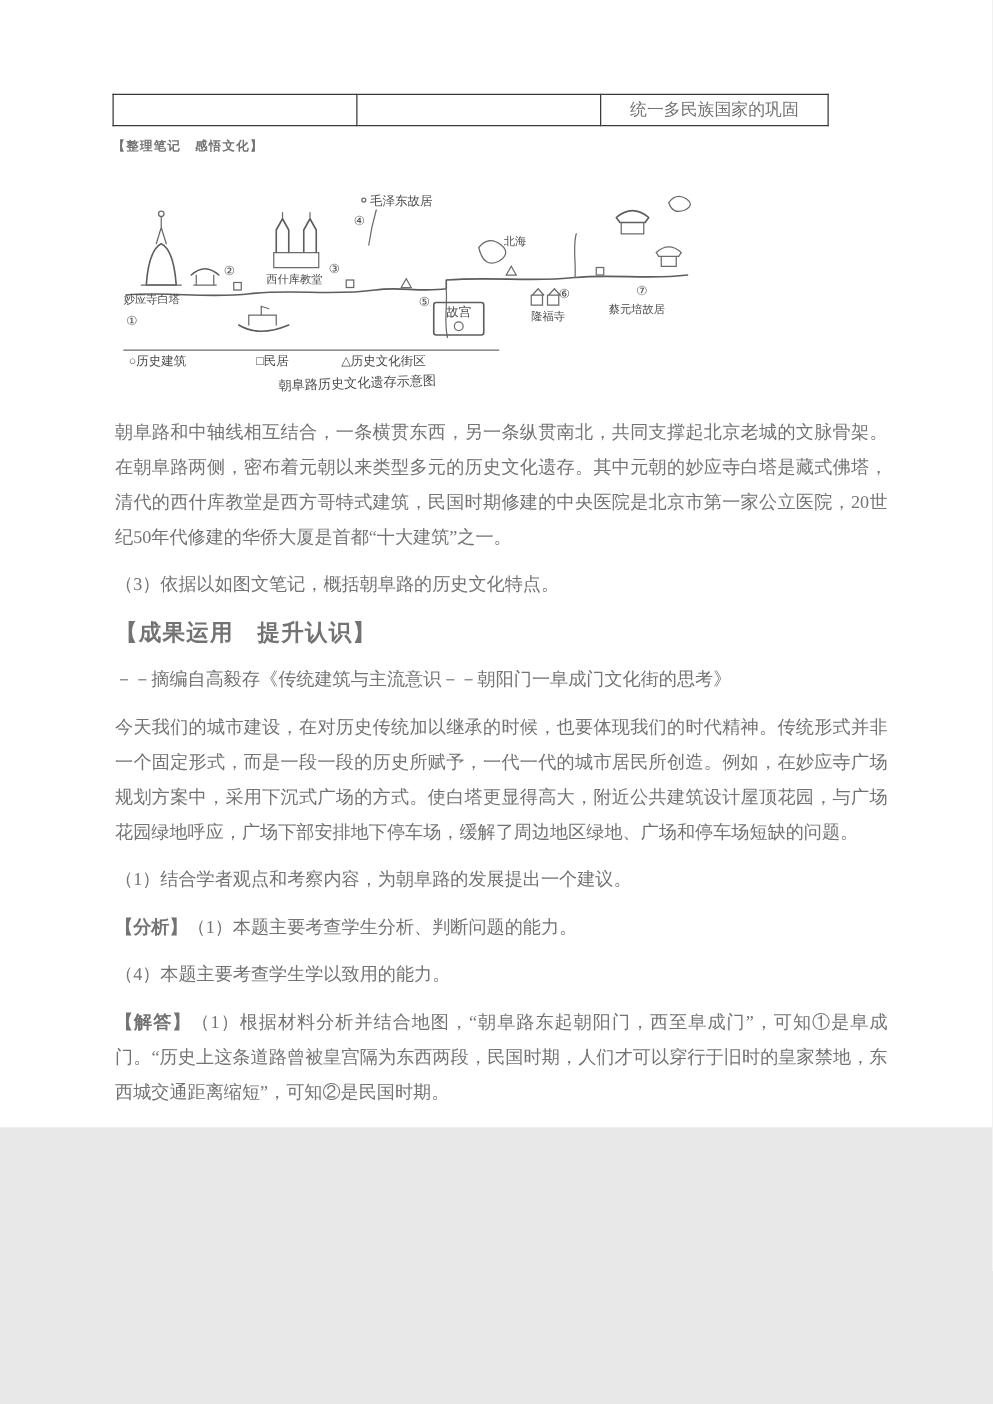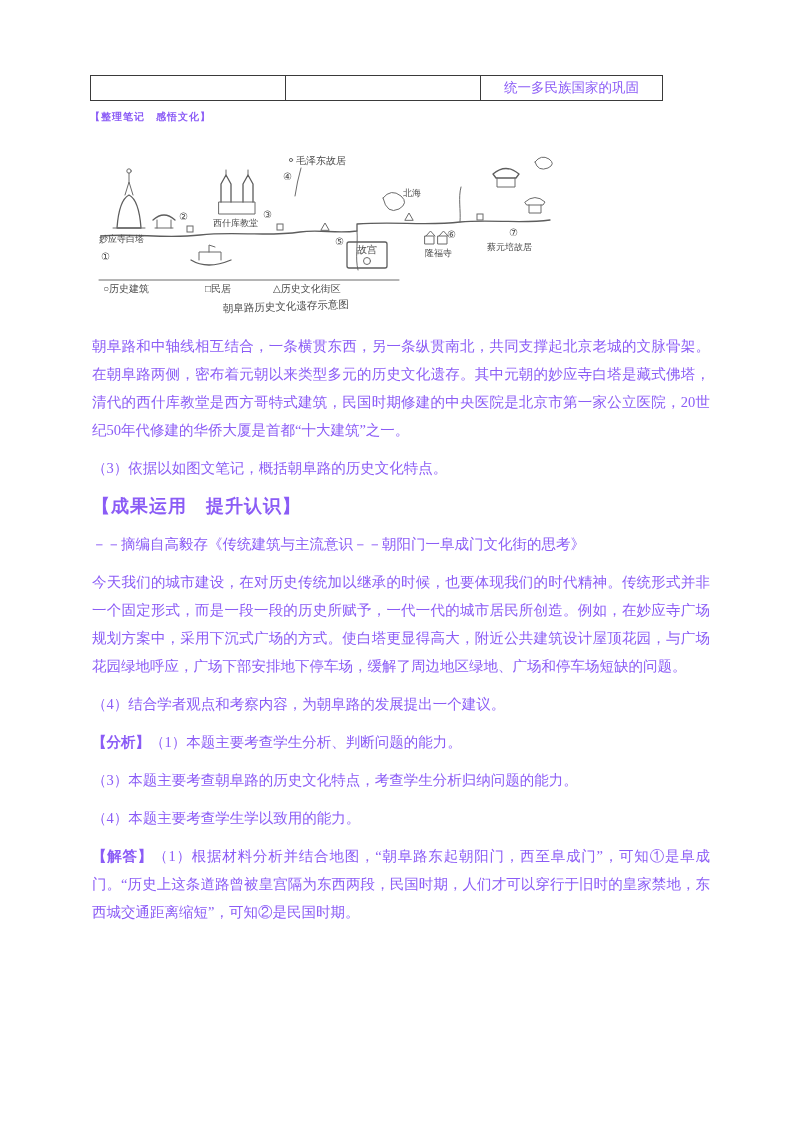--- a/index.html
+++ b/index.html
@@ -1,22 +1,22 @@
 <!DOCTYPE html>
 <html><head>
 <meta charset="utf-8">
 <style>
   html,body{margin:0;padding:0;background:#e8e8e8;}
   .page{
     position:relative;
-    width:794px;height:1123px;
+    width:794px;height:902px;
     margin:0 auto;
     background:#ffffff;
     font-family:"Liberation Serif","DejaVu Serif",serif;
-    color:#8b5cf6;
+    color:#737373;
     font-size:14.5px;
     overflow:hidden;
   }
   
   .frag-table{
     position:absolute;top:75px;left:90px;
     border-collapse:collapse;table-layout:fixed;width:572px;
   }
   .frag-table td{
     border:1px solid #3a3a3a;
@@ -152,22 +152,21 @@
       <text class="sk-cap" x="128" y="172" transform="rotate(-2 128 172)">朝阜路历史文化遗存示意图</text>
     </svg>
   </div>
 
   <div class="flow">
     <p>朝阜路和中轴线相互结合，一条横贯东西，另一条纵贯南北，共同支撑起北京老城的文脉骨架。在朝阜路两侧，密布着元朝以来类型多元的历史文化遗存。其中元朝的妙应寺白塔是藏式佛塔，清代的西什库教堂是西方哥特式建筑，民国时期修建的中央医院是北京市第一家公立医院，20世纪50年代修建的华侨大厦是首都“十大建筑”之一。</p>
     <p>（3）依据以如图文笔记，概括朝阜路的历史文化特点。</p>
     <p class="heading-inline">【成果运用　提升认识】</p>
     <p>－－摘编自高毅存《传统建筑与主流意识－－朝阳门一阜成门文化街的思考》</p>
     <p>今天我们的城市建设，在对历史传统加以继承的时候，也要体现我们的时代精神。传统形式并非一个固定形式，而是一段一段的历史所赋予，一代一代的城市居民所创造。例如，在妙应寺广场规划方案中，采用下沉式广场的方式。使白塔更显得高大，附近公共建筑设计屋顶花园，与广场花园绿地呼应，广场下部安排地下停车场，缓解了周边地区绿地、广场和停车场短缺的问题。</p>
-    <p>（4）结合学者观点和考察内容，为朝阜路的发展提出一个建议。</p>
+    <p>（1）结合学者观点和考察内容，为朝阜路的发展提出一个建议。</p>
 
     <p><span class="b">【分析】</span><span>（1）本题主要考查学生分析、判断问题的能力。</span></p>
-    <p>（3）本题主要考查朝阜路的历史文化特点，考查学生分析归纳问题的能力。</p>
     <p>（4）本题主要考查学生学以致用的能力。</p>
 
     <p><span class="b">【解答】</span><span>（1）根据材料分析并结合地图，“朝阜路东起朝阳门，西至阜成门”，可知①是阜成门。“历史上这条道路曾被皇宫隔为东西两段，民国时期，人们才可以穿行于旧时的皇家禁地，东西城交通距离缩短”，可知②是民国时期。</span></p>
   </div>
 
 </div>
 
 </body></html>

